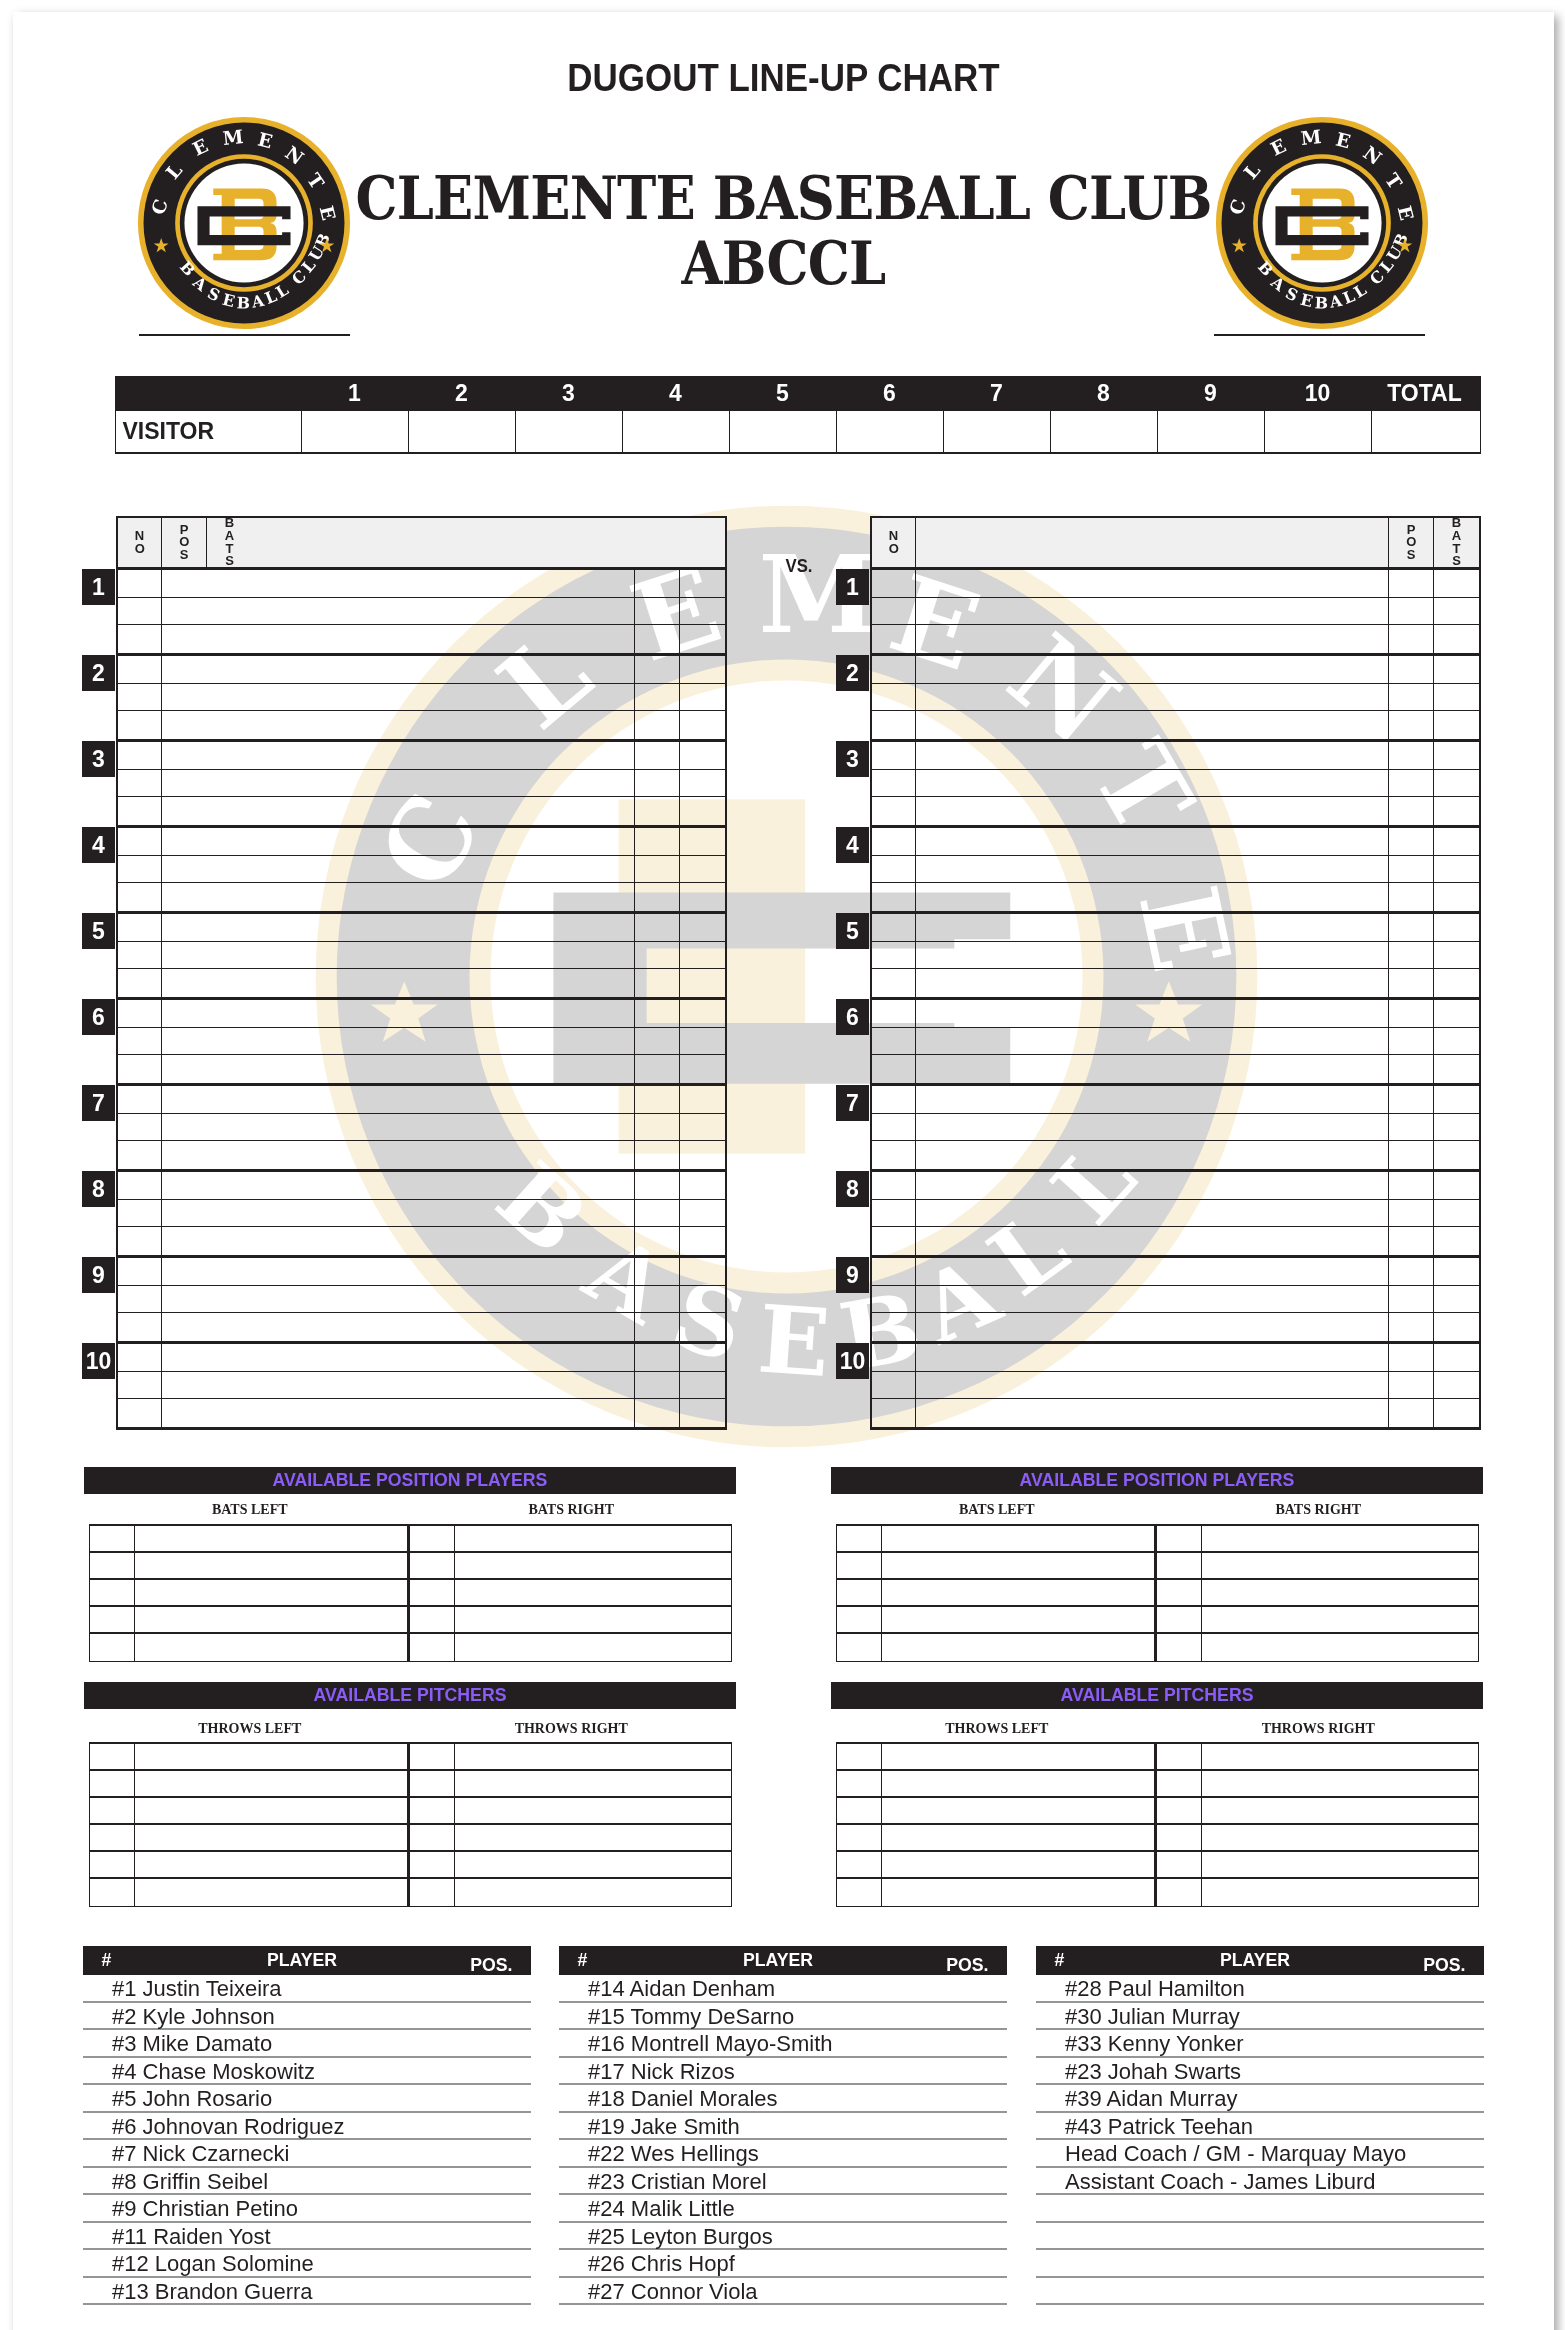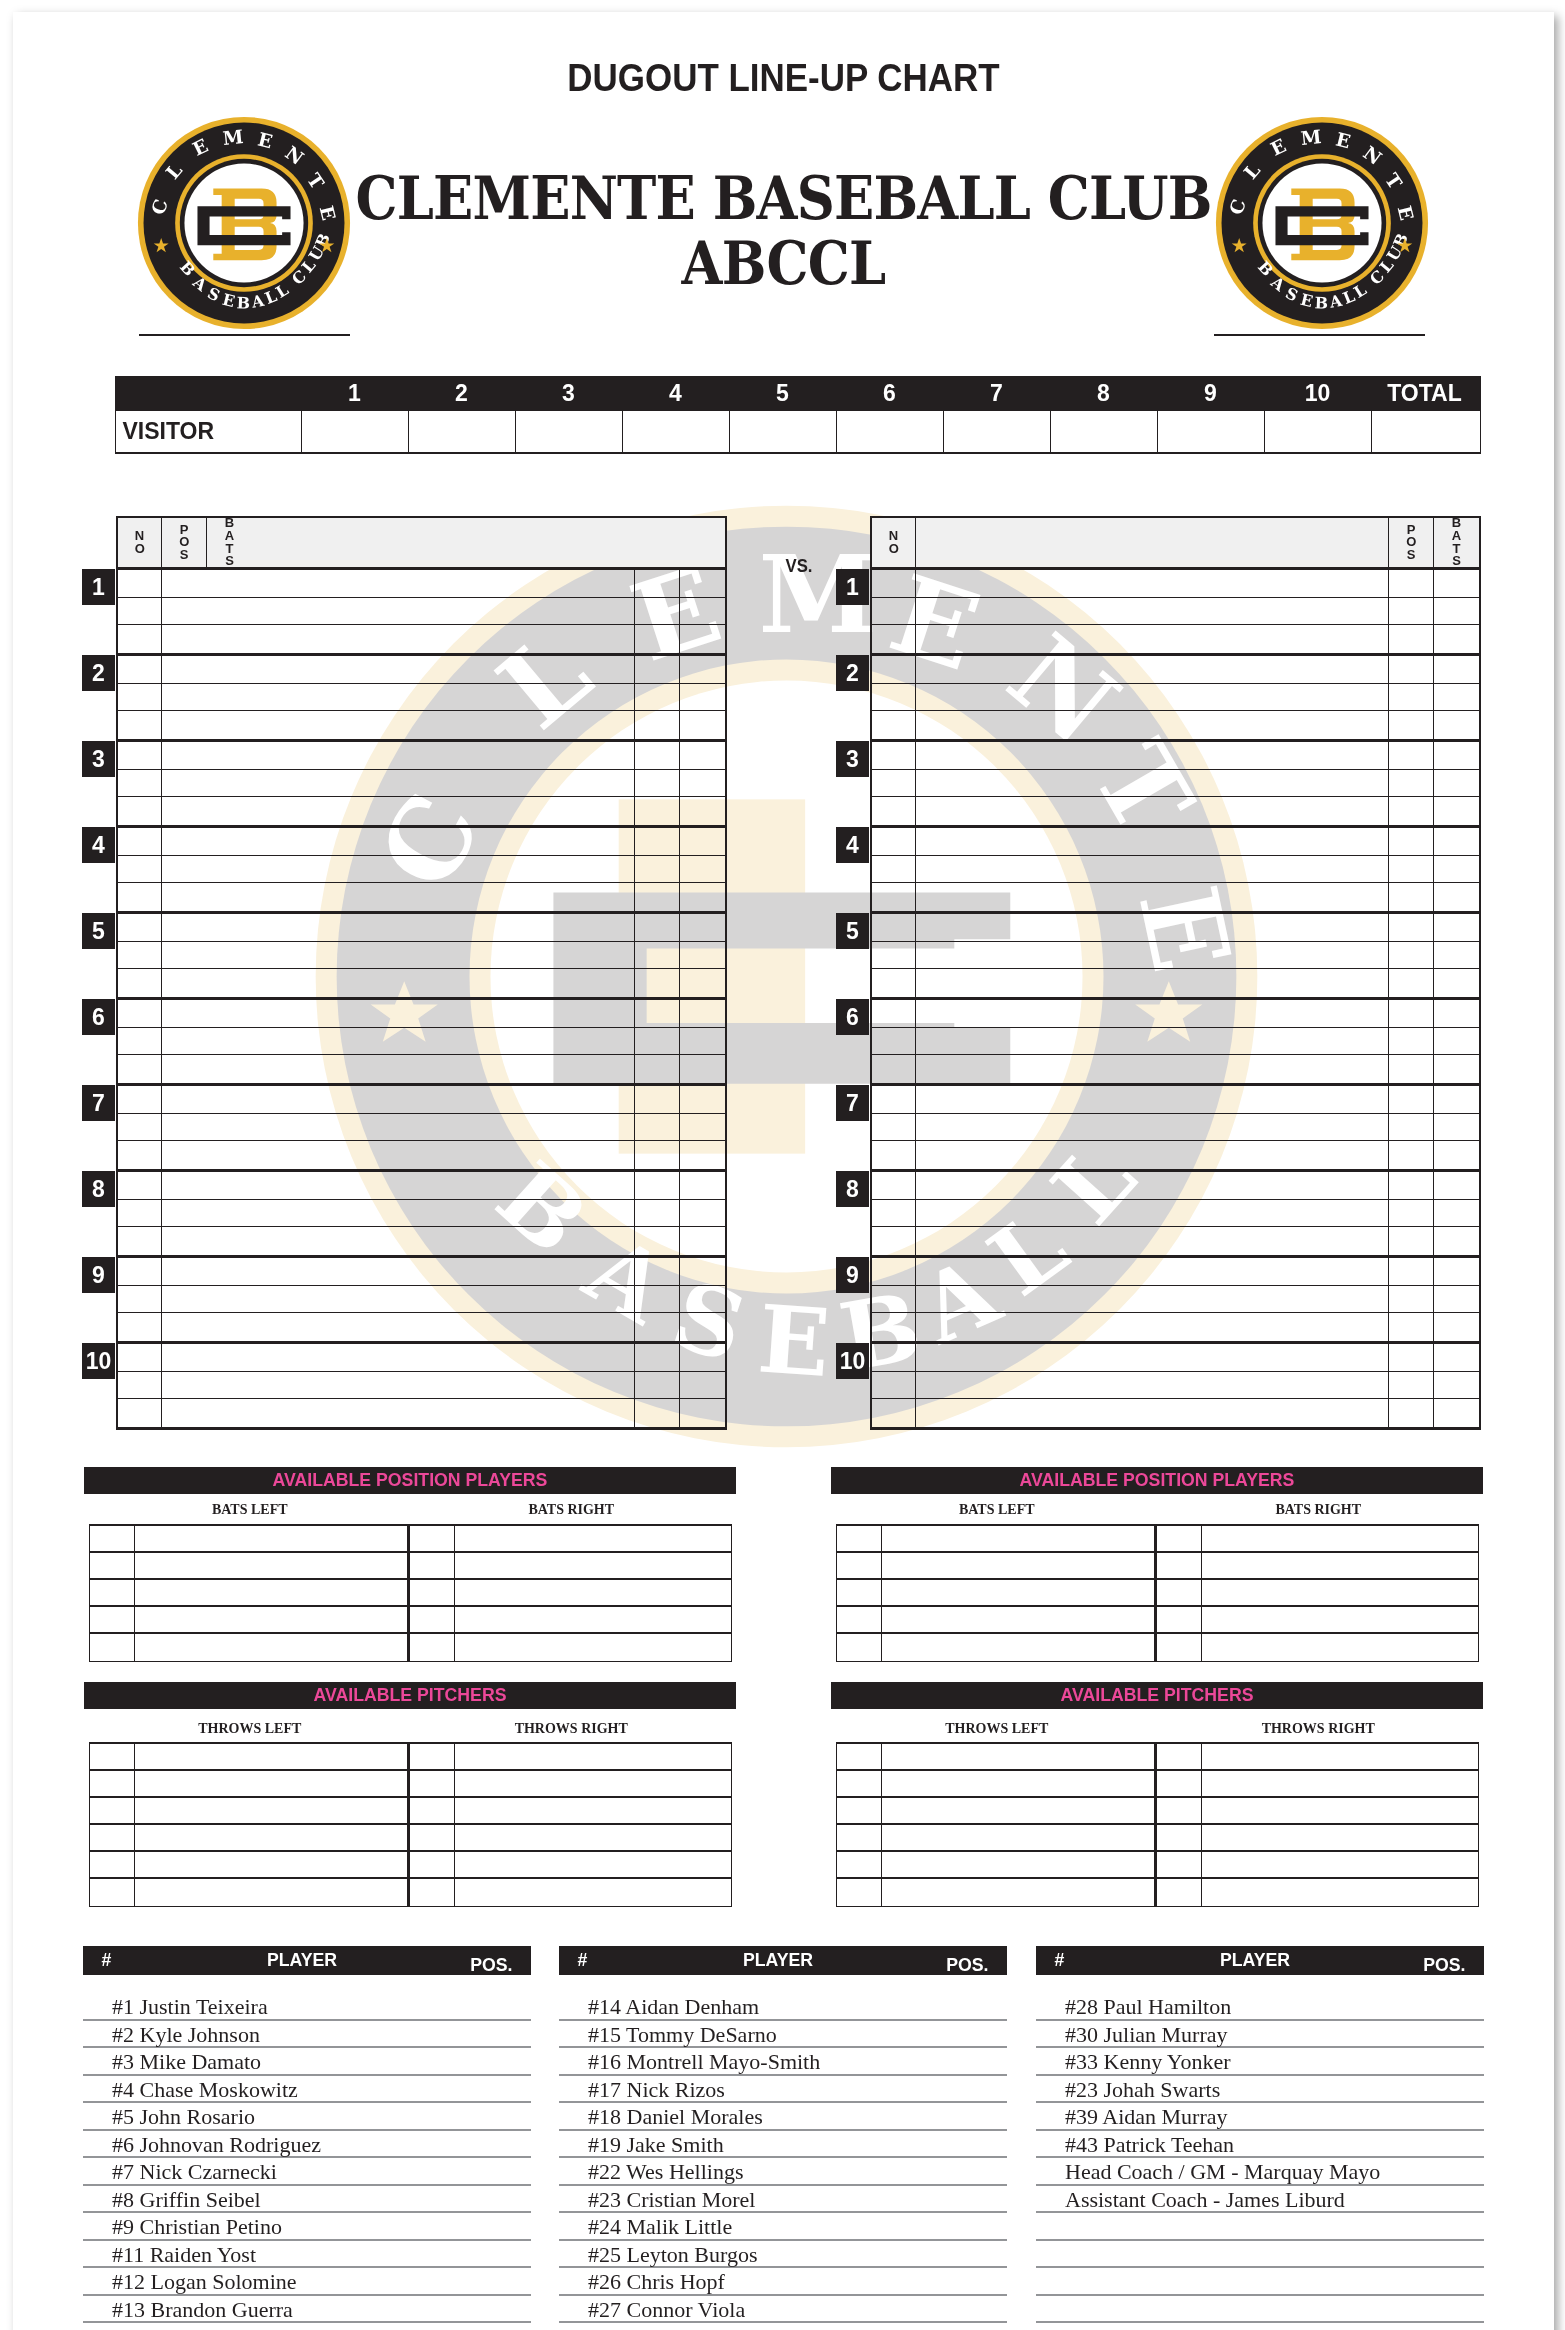--- a/index.html
+++ b/index.html
@@ -59,21 +59,21 @@
   .slot .sub:first-child { height: 34px; }
   .slot-num {
     position: absolute; left: -36px; top: -0.9px; width: 33px; height: 36px;
     background: #231f20; color: #fff; font-weight: 700; font-size: 23px;
     display: flex; align-items: center; justify-content: center;
   }
   .vs { position: absolute; left: 771px; top: 543px; font-weight: 700; font-size: 18.6px; transform: scaleX(0.9); }
 
   
   .bar {
-    position: absolute; height: 27px; background: #231f20; color: #ec4899; font-weight: 700; font-size: 17.7px;
+    position: absolute; height: 27px; background: #231f20; color: #8b5cf6; font-weight: 700; font-size: 17.7px;
     display: flex; align-items: center; justify-content: center; width: 652px;
   }
   .sublabels { position: absolute; width: 643px; display: flex; font-weight: 700; font-size: 14px; font-family: Liberation Serif, serif; }
   .sublabels span { flex: 1; text-align: center; }
   .grid { position: absolute; width: 643px; border: 1.9px solid #231f20; border-top: 2.8px solid #231f20; }
   .grid .g-row { display: flex; height: 27px; border-bottom: 2.3px solid #231f20; }
   .grid .g-row:last-child { border-bottom: none; }
   .grid .g-row .a { width: 45px; border-right: 1.9px solid #231f20; }
   .grid .g-row .b { width: 275px; border-right: 3.7px solid #231f20; }
   .grid .g-row .d { width: 45px; border-right: 1.9px solid #231f20; }
@@ -81,21 +81,21 @@
 
   
   .roster { position: absolute; width: 448px; }
   .roster-head {
     height: 29px; background: #231f20; color: #fff; font-weight: 700; font-size: 17.7px;
     display: flex; align-items: center; padding: 0 18.6px;
   }
   .roster-head .h-num { width: 37px; }
   .roster-head .h-player { flex: 1; text-align: center; }
   .roster-head .h-pos { width: 47px; text-align: right; margin-top: 9px; }
-  .roster-list { margin-top: 18px; font-family: Liberation Serif, serif; }
+  .roster-list { margin-top: 0; }
   .roster-item {
     height: 27.5px; border-bottom: 2.3px solid #939598; font-size: 22px; line-height: 28px;
     padding-left: 29px; white-space: nowrap; overflow: visible;
   }
   .footer-brand { position: absolute; left: 1277px; top: 2330px; display: flex; align-items: center; }
 </style>
 </head>
 <body>
 
 <div class="page">

